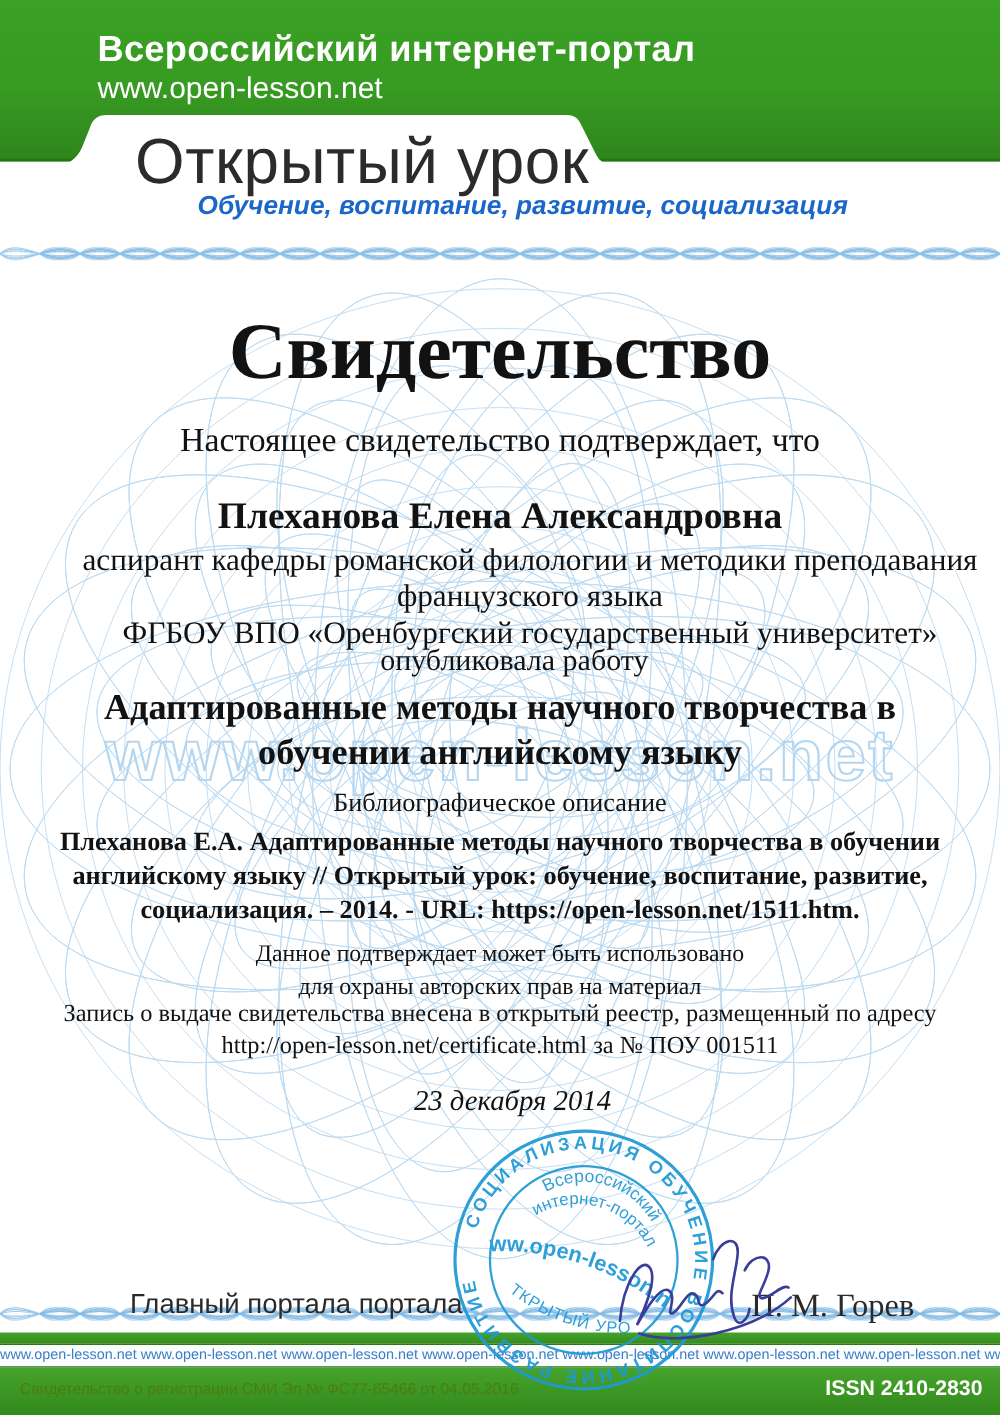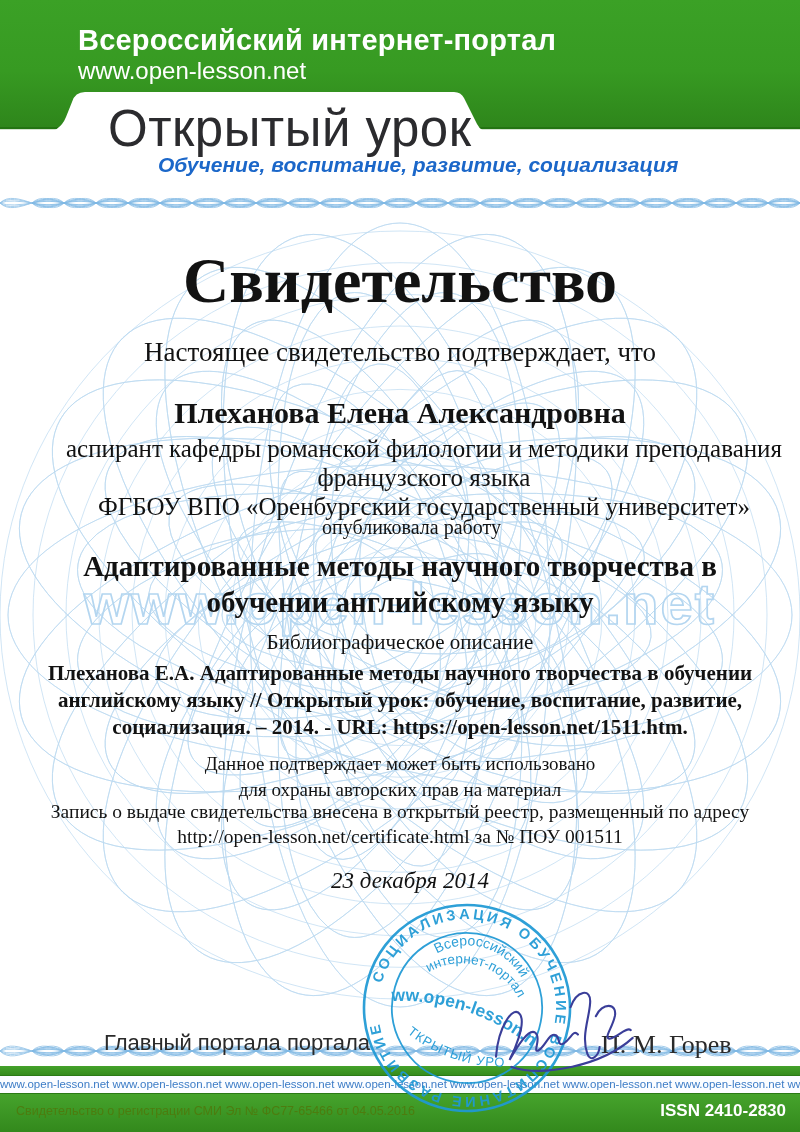--- a/index.html
+++ b/index.html
@@ -24,21 +24,21 @@
   .band{left:0;z-index:1;}
   .guilloche{left:0;top:210px;z-index:1;}
   .wm{left:0;top:574px;z-index:2;}
 
   
   .tz{z-index:3;}
   .cert-title{top:248px;font-weight:bold;font-size:64px;line-height:66px;}
   .intro{top:337px;font-size:27px;}
   .recipient{top:396px;font-size:30px;font-weight:bold;}
   .pos-block{top:434px;font-size:25px;line-height:29px;padding-left:48px;}
-  .action{top:516px;font-size:20px;margin-left:23px;}
+  .action{top:516px;font-size:24px;margin-left:23px;}
   .work-title{top:548px;font-size:29px;font-weight:bold;line-height:36px;}
   .work-title span{display:inline-block;max-width:670px;}
   .bib-label{top:630px;font-size:21px;}
   .bib-text{top:660px;font-size:21px;font-weight:bold;line-height:27px;}
   .bib-text span{display:inline-block;max-width:730px;}
   .usage{top:751px;font-size:19px;line-height:26px;}
   .registry{top:799px;font-size:19.5px;line-height:25px;}
   .cert-date{top:868px;font-size:23px;font-style:italic;margin-left:20px;}
 
   

